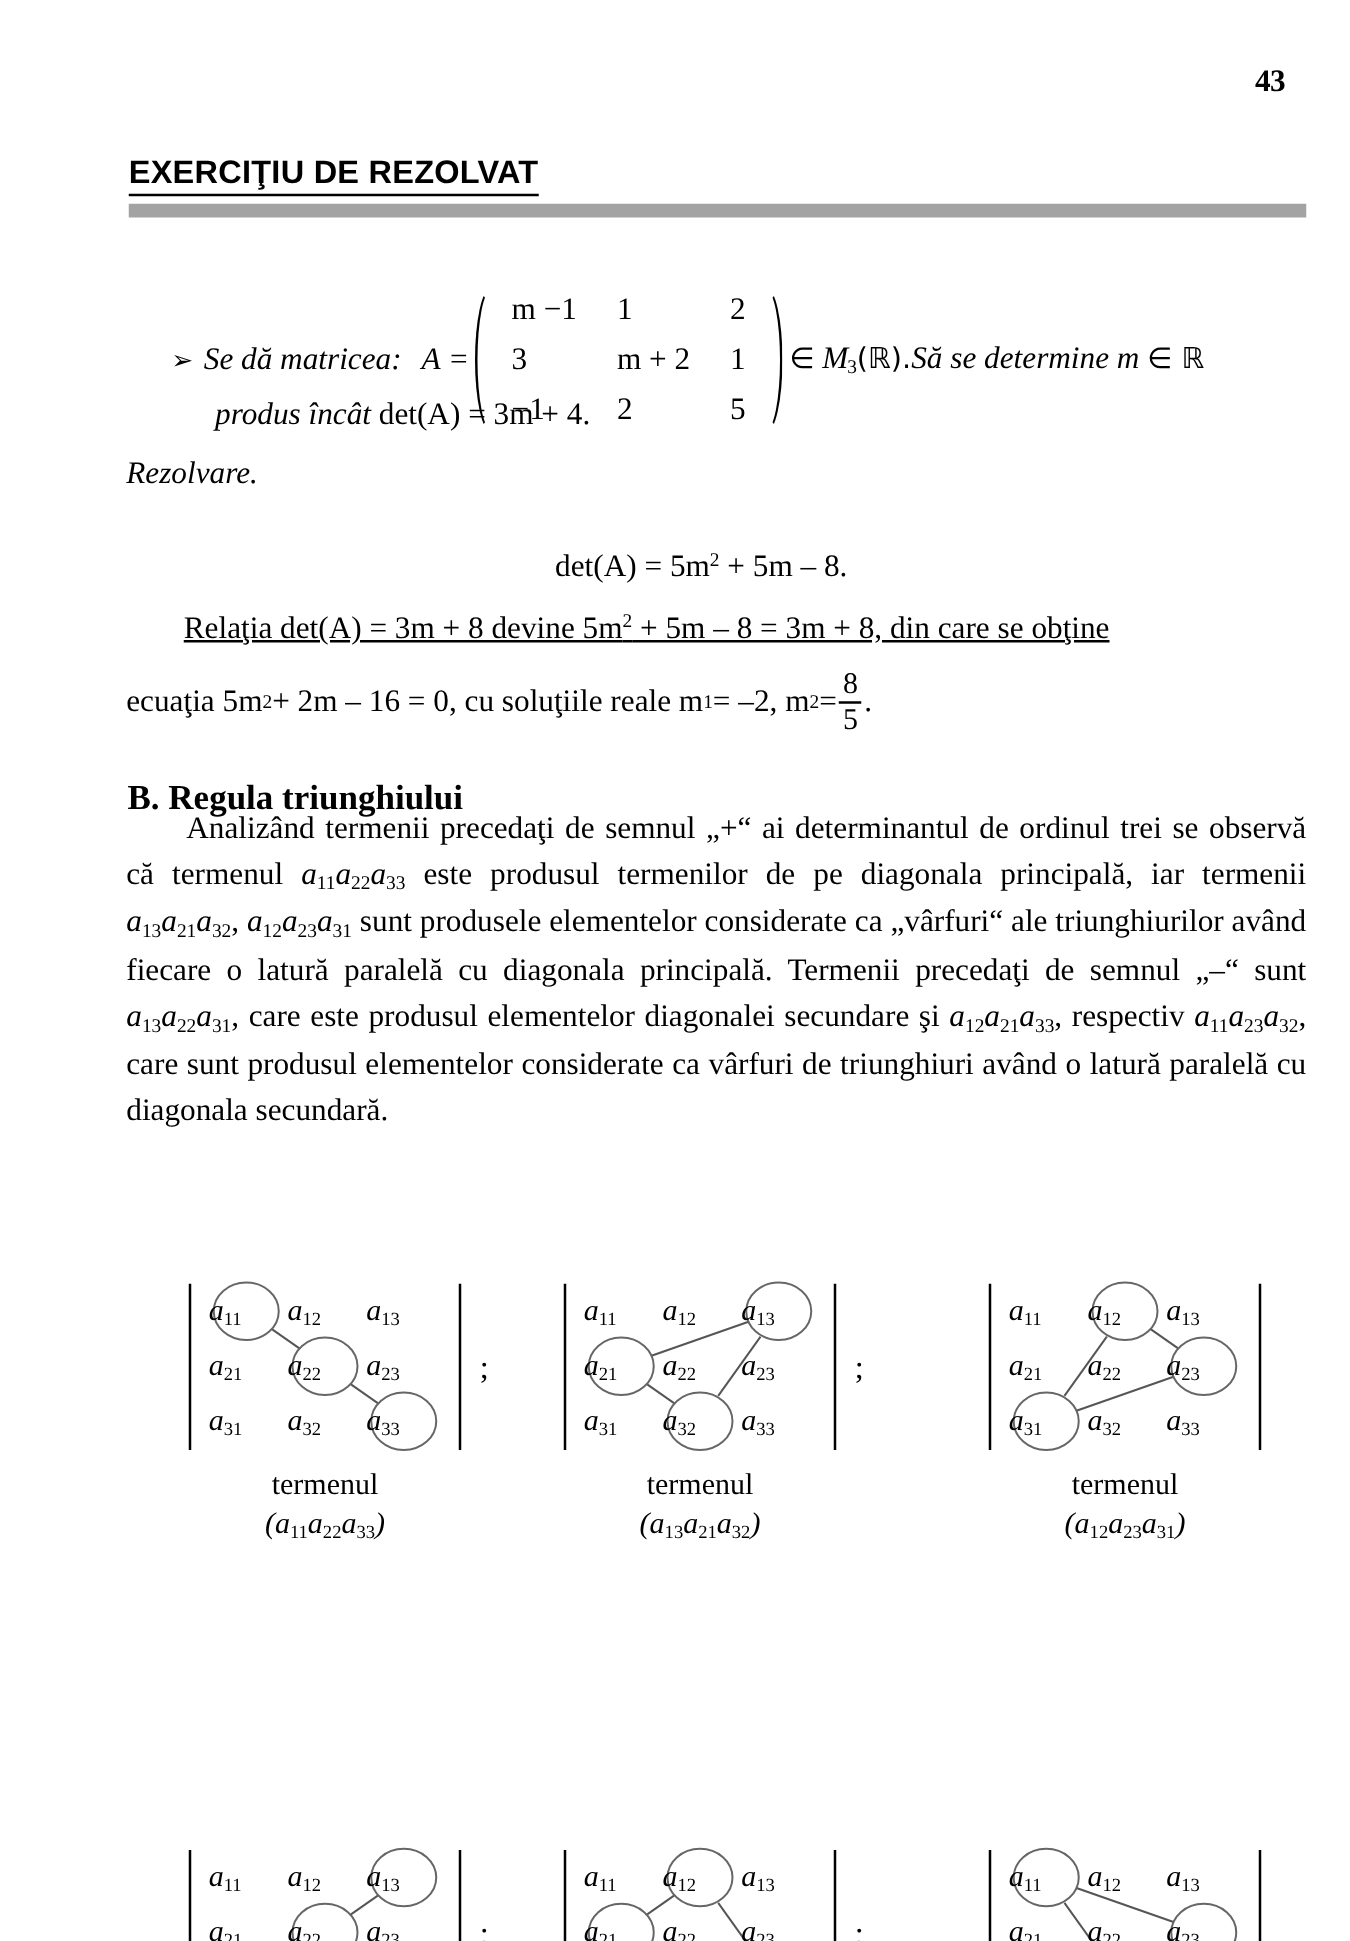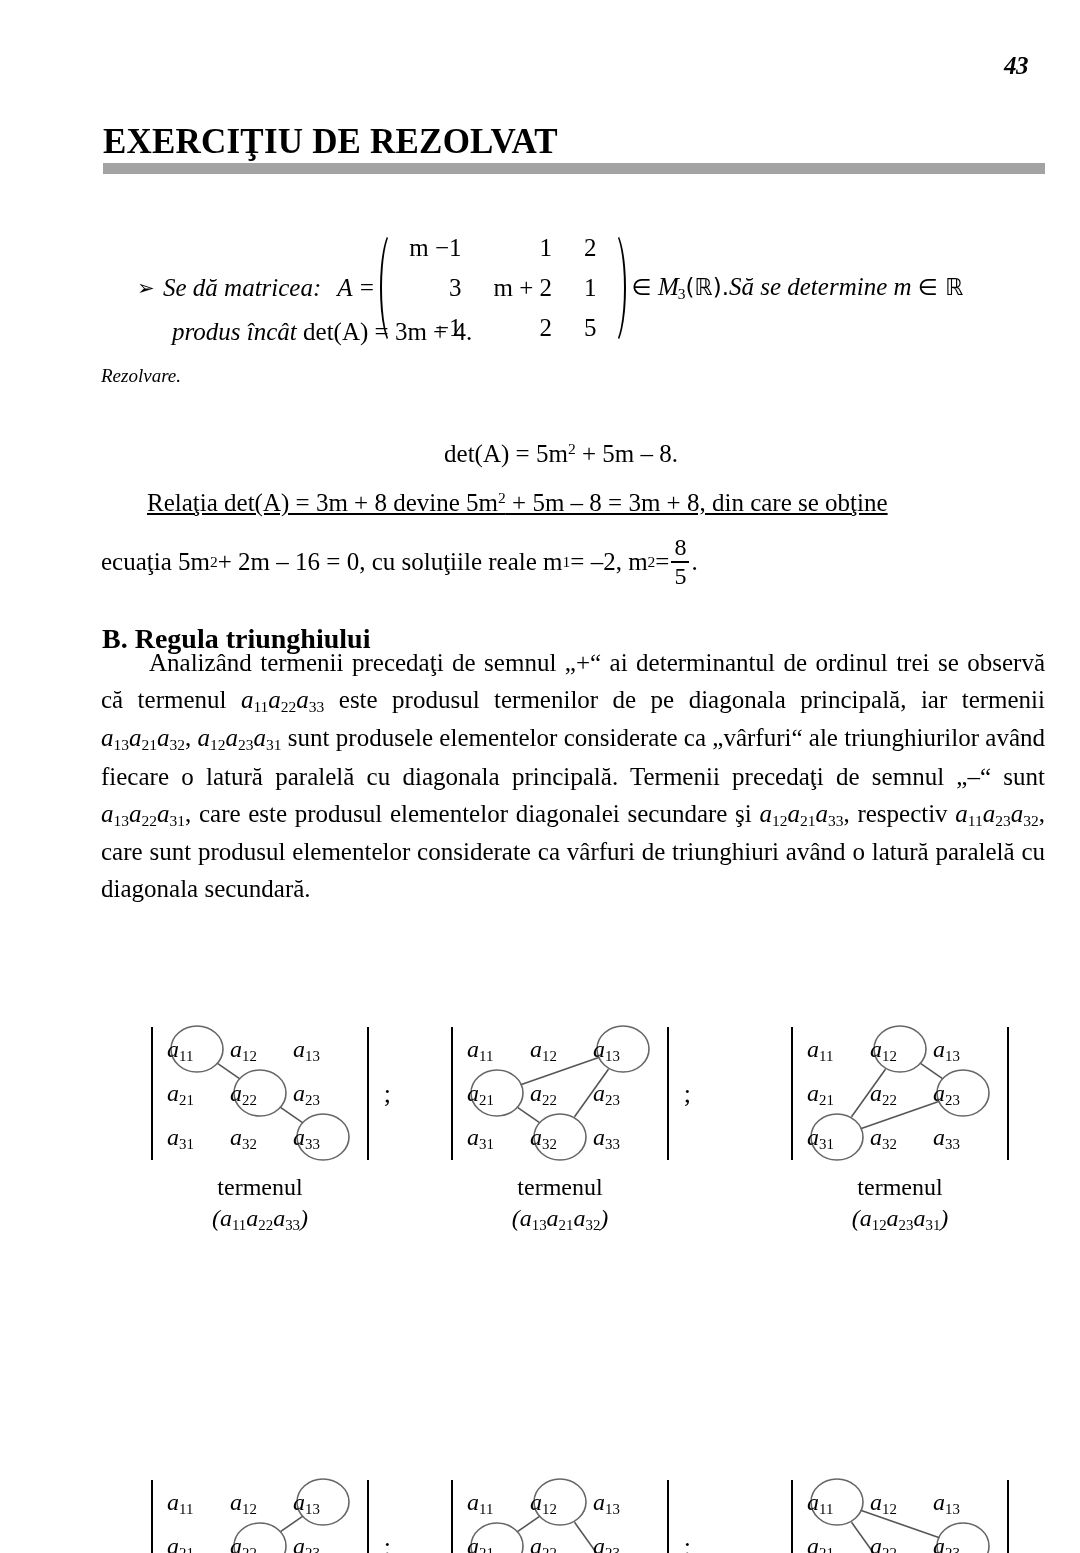--- a/index.html
+++ b/index.html
@@ -25,31 +25,30 @@
 
   
   .page-number {
     position: absolute;
     right: 52px;
     top: 52px;
     font-size: 25px;
     font-weight: bold;
     font-family: "Liberation Serif", serif;
     letter-spacing: -0.5px;
-    font-style: italic;
   }
 
   
   .exercise-header {
     position: absolute;
     left: 103px;
     top: 122px;
-    font-size: 35px;
+    font-size: 26px;
     font-weight: bold;
-    font-family: Liberation Serif, serif;
+    font-family: Liberation Sans, sans-serif;
     letter-spacing: 0.2px;
     border-bottom: 2.2px solid #000;
     padding-bottom: 2px;
     white-space: nowrap;
   }
   .gray-rule {
     position: absolute;
     left: 103px;
     top: 163px;
     width: 942px;
@@ -115,21 +114,21 @@
   .paren.right::before { right: 2px; border-left-color: transparent; border-top-color:transparent; border-bottom-color:transparent;}
 
   .matrix-body {
     display: table;
     border-collapse: collapse;
     padding: 0 6px;
   }
   .matrix-body .mrow { display: table-row; }
   .matrix-body .mcell {
     display: table-cell;
-    text-align: right;
+    text-align: left;
     padding: 6px 16px;
     font-size: 25px;
     white-space: nowrap;
   }
   .after-matrix {
     font-style: italic;
     white-space: nowrap;
     margin-left: 4px;
     align-self: center;
   }
@@ -148,21 +147,21 @@
     font-style: italic;
     white-space: nowrap;
   }
   .astfel .rm { font-style: normal; }
 
   
   .rezolvare-label {
     position: absolute;
     left: 101px;
     top: 365px;
-    font-size: 19px;
+    font-size: 25px;
     font-style: italic;
   }
   .calc-line {
     position: absolute;
     left: 147px;
     top: 400px;
     font-size: 25px;
     white-space: nowrap;
   }
   .det-eq {

